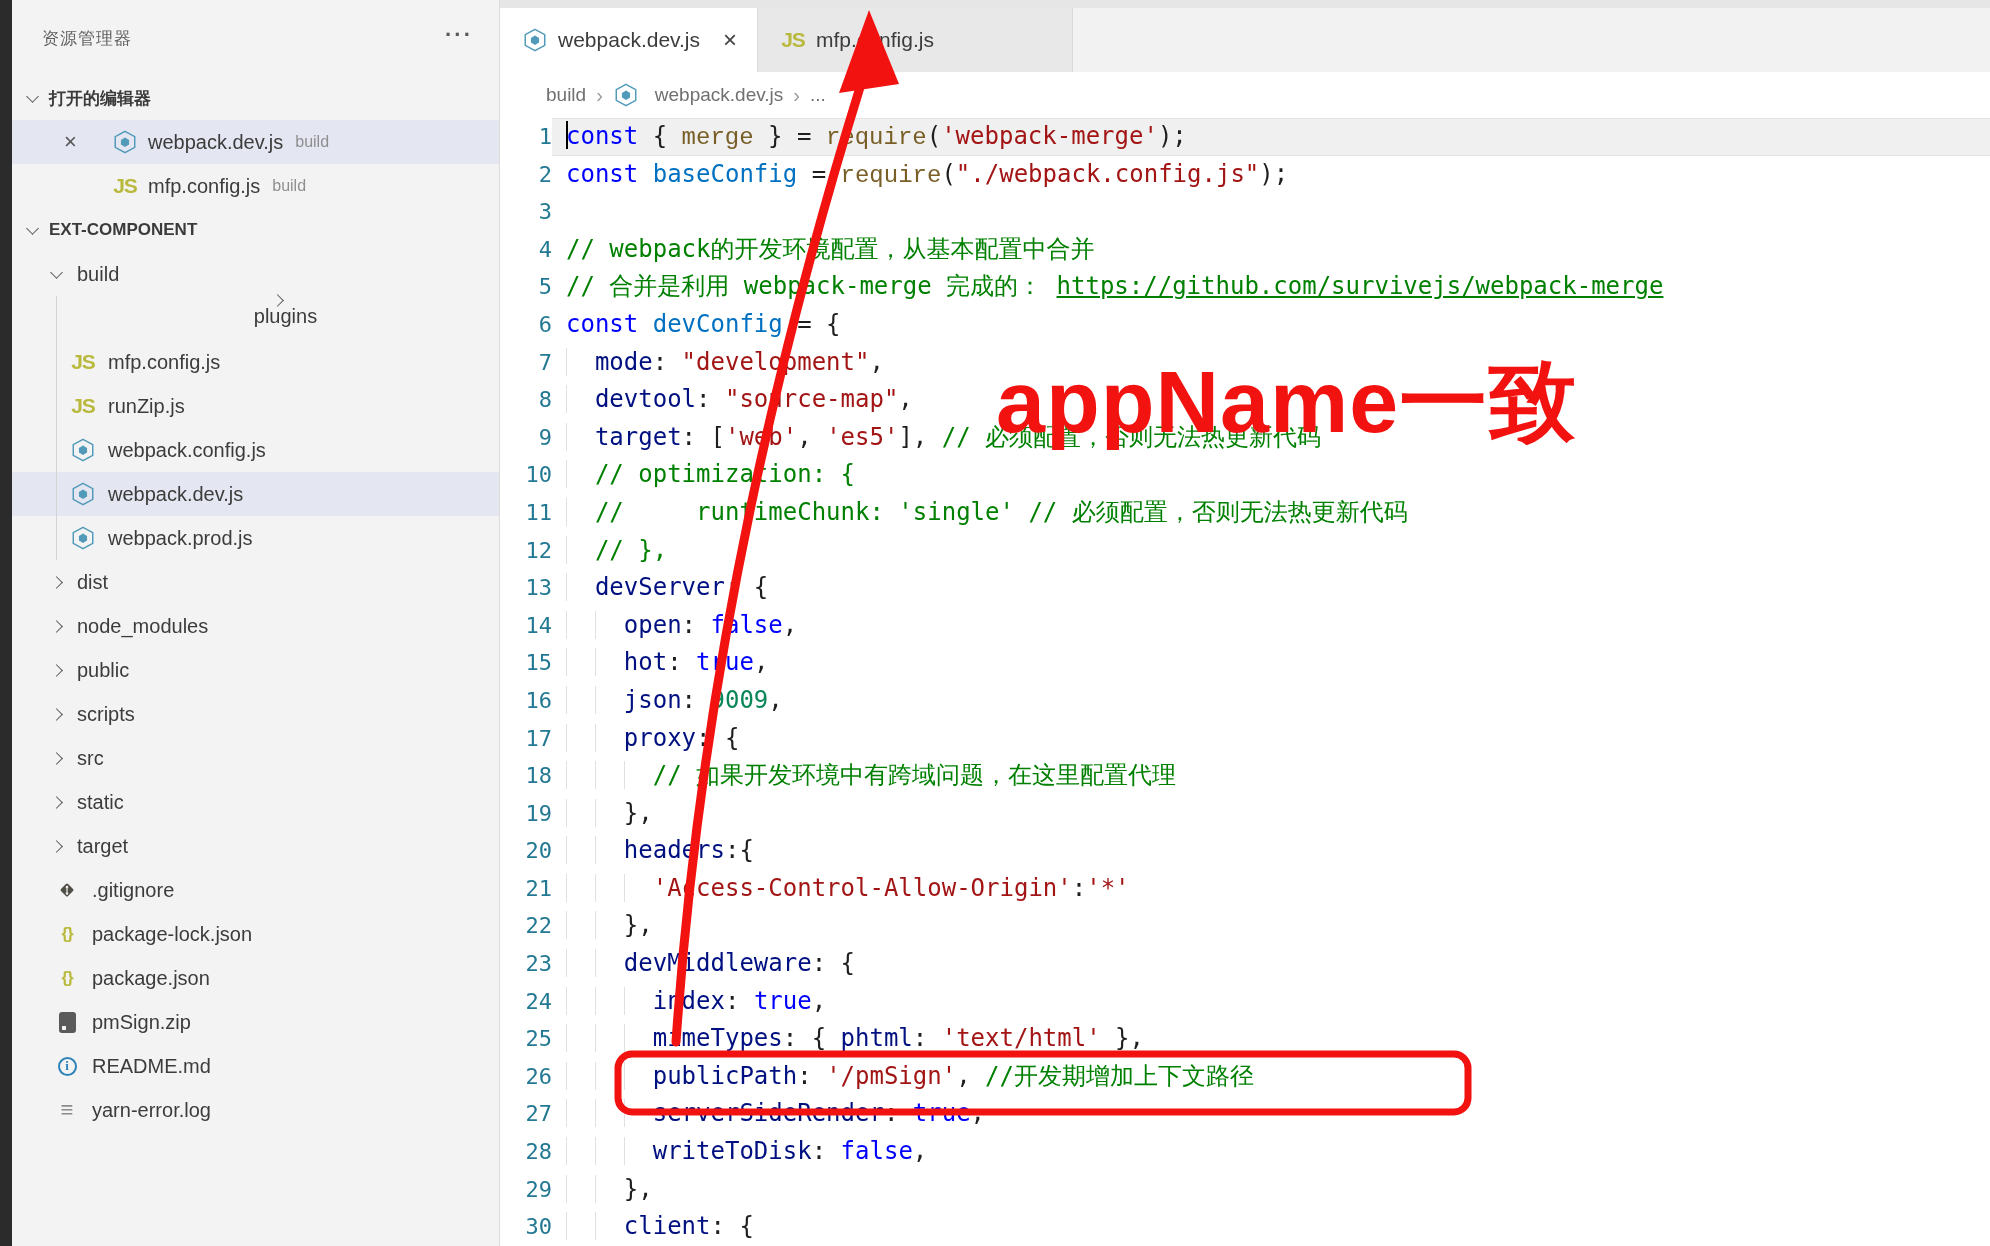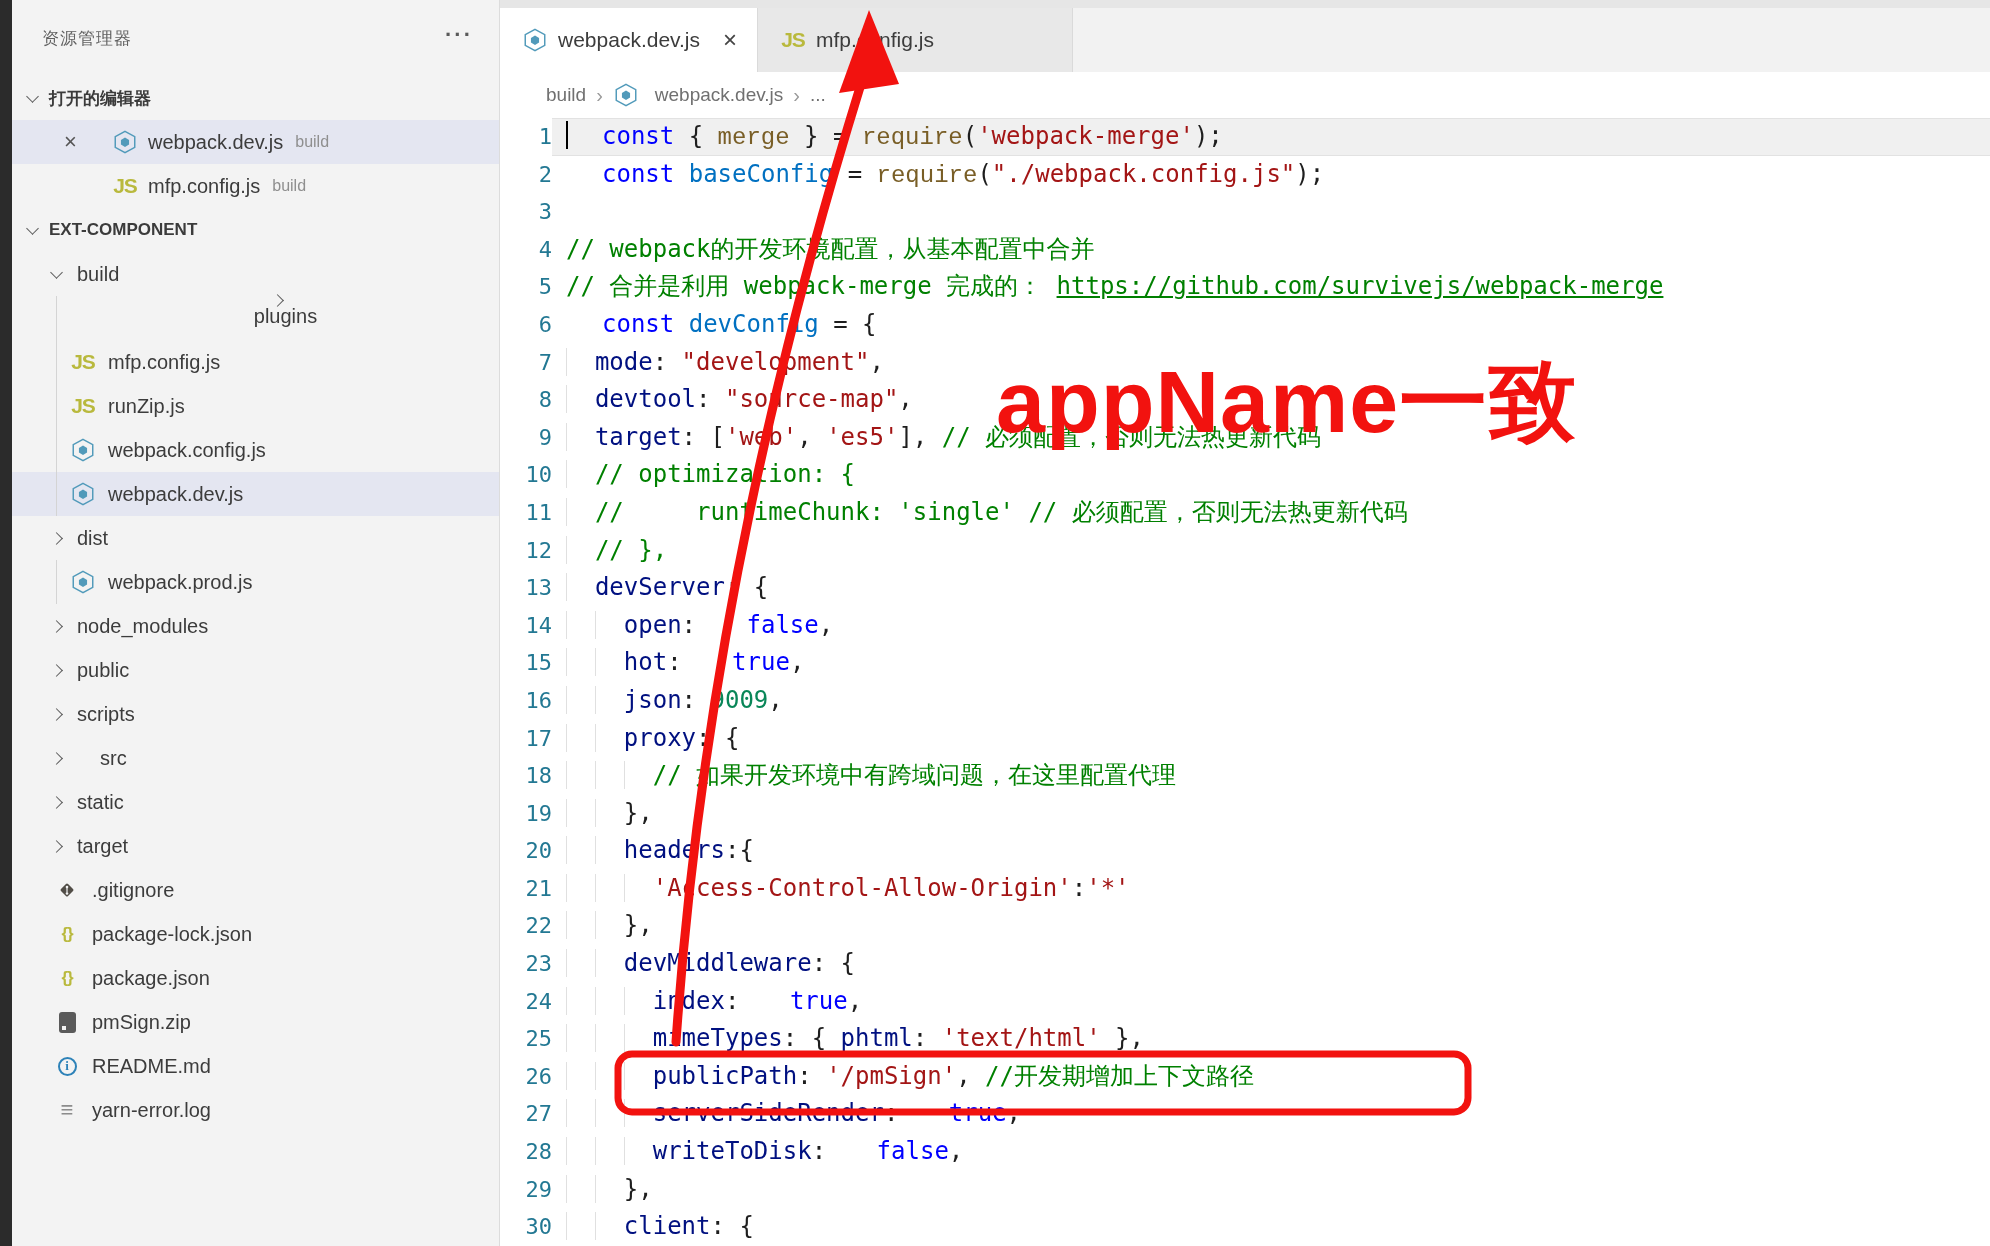--- a/index.html
+++ b/index.html
@@ -57,21 +57,21 @@
   .bc-item{cursor:pointer;}
 
   
   .editor{position:absolute;left:500px;top:118px;right:0;bottom:0;background:#fff;}
   .crow{display:flex;height:var(--lh);}
   .ln{width:52px;flex:none;text-align:right;color:var(--gutter,#237893);font-family:"DejaVu Sans Mono","Liberation Mono",monospace;font-size:22px;line-height:var(--lh);}
   .code{flex:1;padding-left:14px;font-family:"DejaVu Sans Mono","Liberation Mono",monospace;font-size:24px;line-height:var(--lh);white-space:pre;}
   .code.cur{background:#f0f0f0;box-shadow:inset 0 1px 0 #e2e2e2, inset 0 -1px 0 #e2e2e2;}
   .caret{display:inline-block;width:2px;height:28px;background:#000;vertical-align:-5px;margin-right:-2px;}
   .ind{background:linear-gradient(#e0e0e0,#e0e0e0) left top/1px 100% no-repeat;}
-  .tk-kw{color:#0000ff;padding-left:36px;}
+  .tk-kw{color:#0000ff;}
   .tk-fn{color:#795e26;font-family:Liberation Mono, monospace;}
   .tk-vr{color:#0070c1;}
   .tk-pr{color:#001080;}
   .tk-st{color:#a31515;}
   .tk-nm{color:#098658;}
   .tk-cm{color:#008000;}
   .tk-lk{color:#008000;text-decoration:underline;}
   .tk-pl{color:#1e1e1e;}
 
   
@@ -150,46 +150,46 @@
         </div>
         <div class="trow sel guide" style="padding-left: 54px;">
           <span class="fic">
             <svg class="i-wp" viewBox="0 0 32 32">
               <path fill="none" stroke="#519aba" stroke-width="1.8" d="M16 3 L28 9.5 V22.5 L16 29 L4 22.5 V9.5 Z"></path>
               <path fill="#519aba" d="M16 10.5 l5 2.9 v5.8 l-5 2.9 l-5 -2.9 v-5.8 z"></path>
             </svg>
           </span>
           <span class="lbl">webpack.dev.js</span>
         </div>
-        <div class="trow" style="padding-left: 40px;">
-          <span class="chev right"></span>
-          <span class="lbl">dist</span>
-        </div>
         <div class="trow guide" style="padding-left: 54px;">
           <span class="fic">
             <svg class="i-wp" viewBox="0 0 32 32">
               <path fill="none" stroke="#519aba" stroke-width="1.8" d="M16 3 L28 9.5 V22.5 L16 29 L4 22.5 V9.5 Z"></path>
               <path fill="#519aba" d="M16 10.5 l5 2.9 v5.8 l-5 2.9 l-5 -2.9 v-5.8 z"></path>
             </svg>
           </span>
           <span class="lbl">webpack.prod.js</span>
         </div>
         <div class="trow" style="padding-left: 40px;">
           <span class="chev right"></span>
+          <span class="lbl">dist</span>
+        </div>
+        <div class="trow" style="padding-left: 40px;">
+          <span class="chev right"></span>
           <span class="lbl">node_modules</span>
         </div>
         <div class="trow" style="padding-left: 40px;">
           <span class="chev right"></span>
           <span class="lbl">public</span>
         </div>
         <div class="trow" style="padding-left: 40px;">
           <span class="chev right"></span>
           <span class="lbl">scripts</span>
         </div>
-        <div class="trow" style="padding-left: 40px; gap: 23px;">
+        <div class="trow" style="padding-left: 40px;">
           <span class="chev right"></span>
           <span class="lbl">src</span>
         </div>
         <div class="trow" style="padding-left: 40px;">
           <span class="chev right"></span>
           <span class="lbl">static</span>
         </div>
         <div class="trow" style="padding-left: 40px;">
           <span class="chev right"></span>
           <span class="lbl">target</span>

